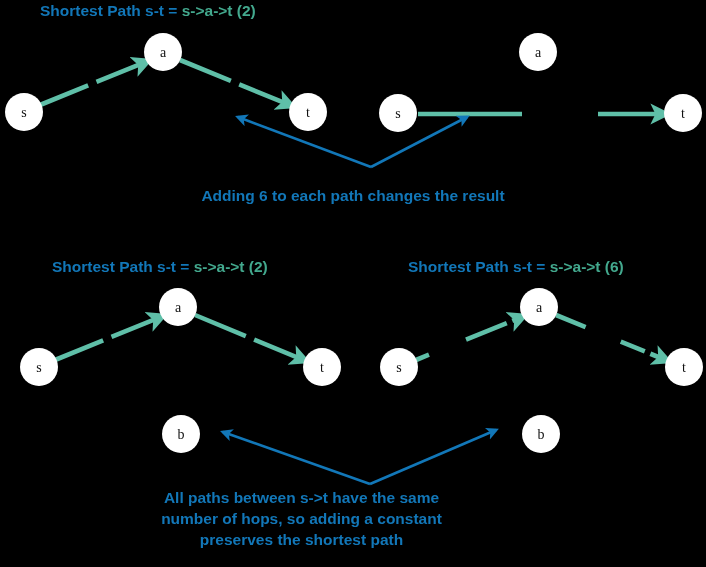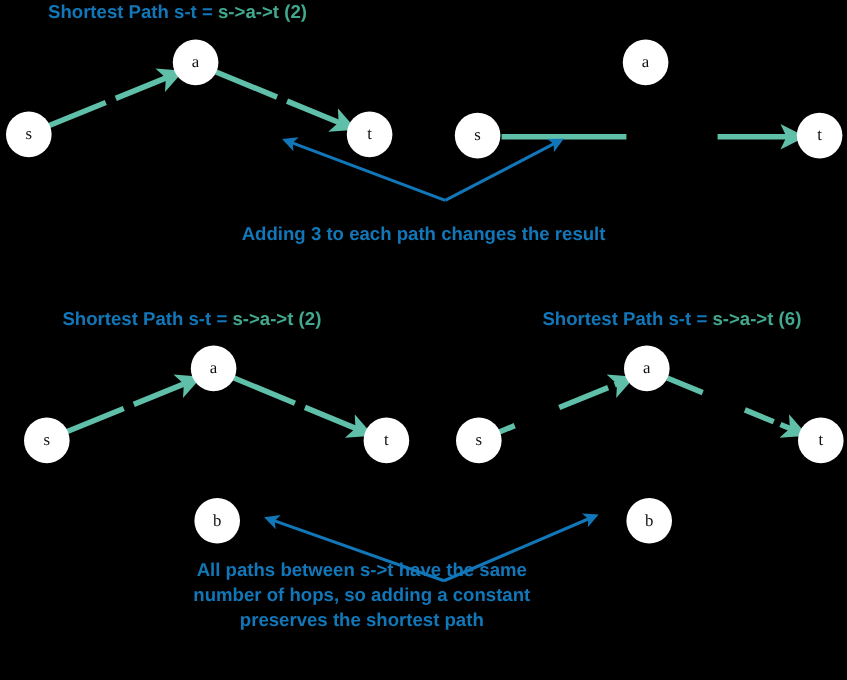--- a/index.html
+++ b/index.html
@@ -21,36 +21,36 @@
     letter-spacing:0px;
     text-align:right;
     -webkit-font-smoothing:none;
   }
   .title .t-blue{color:#1277B8;}
   .title .t-teal{color:#43A98E;}
 
   #title-tl{left:40px;  top:2px;}
   #title-tr{left:416px; top:2px;}
   #title-bl{left:52px;  top:258px;}
-  #title-br{left:408px; top:258px;margin-left:44px;}
+  #title-br{left:408px; top:258px;}
 
   
   .annot{
     position:absolute;
     color:#1277B8;
     font-family:"Liberation Sans", sans-serif;
     font-size:15.5px;
     font-weight:bold;
     text-align:center;
     line-height:21px;
     white-space:pre-line;
     -webkit-font-smoothing:none;
   }
   #annot-mid{left:0px; top:185px; width:706px;}
-  #annot-bot{left:0px; top:465px; width:603px;}
+  #annot-bot{left:0px; top:487px; width:603px;}
 
   
   .node-circle{fill:#ffffff;stroke:none;}
   .node-label{
     font-family:"Liberation Serif", serif;
     font-size:14px;
     fill:#111111;
     text-anchor:middle;
     dominant-baseline:central;
   }
@@ -168,18 +168,18 @@
     </g>
   </svg>
 
   <div class="title" id="title-tl"><span class="t-blue">Shortest Path s-t = </span><span class="t-teal">s-&gt;a-&gt;t (2)</span></div>
 
 
   <div class="title" id="title-bl"><span class="t-blue">Shortest Path s-t = </span><span class="t-teal">s-&gt;a-&gt;t (2)</span></div>
 
   <div class="title" id="title-br"><span class="t-blue">Shortest Path s-t = </span><span class="t-teal">s-&gt;a-&gt;t (6)</span></div>
 
-  <div class="annot" id="annot-mid">Adding 3 to each path changes the result</div>
+  <div class="annot" id="annot-mid">Adding 6 to each path changes the result</div>
   <div class="annot" id="annot-bot">All paths between s-&gt;t have the same
 number of hops, so adding a constant
 preserves the shortest path</div>
 
 </div>
 
 </body></html>

